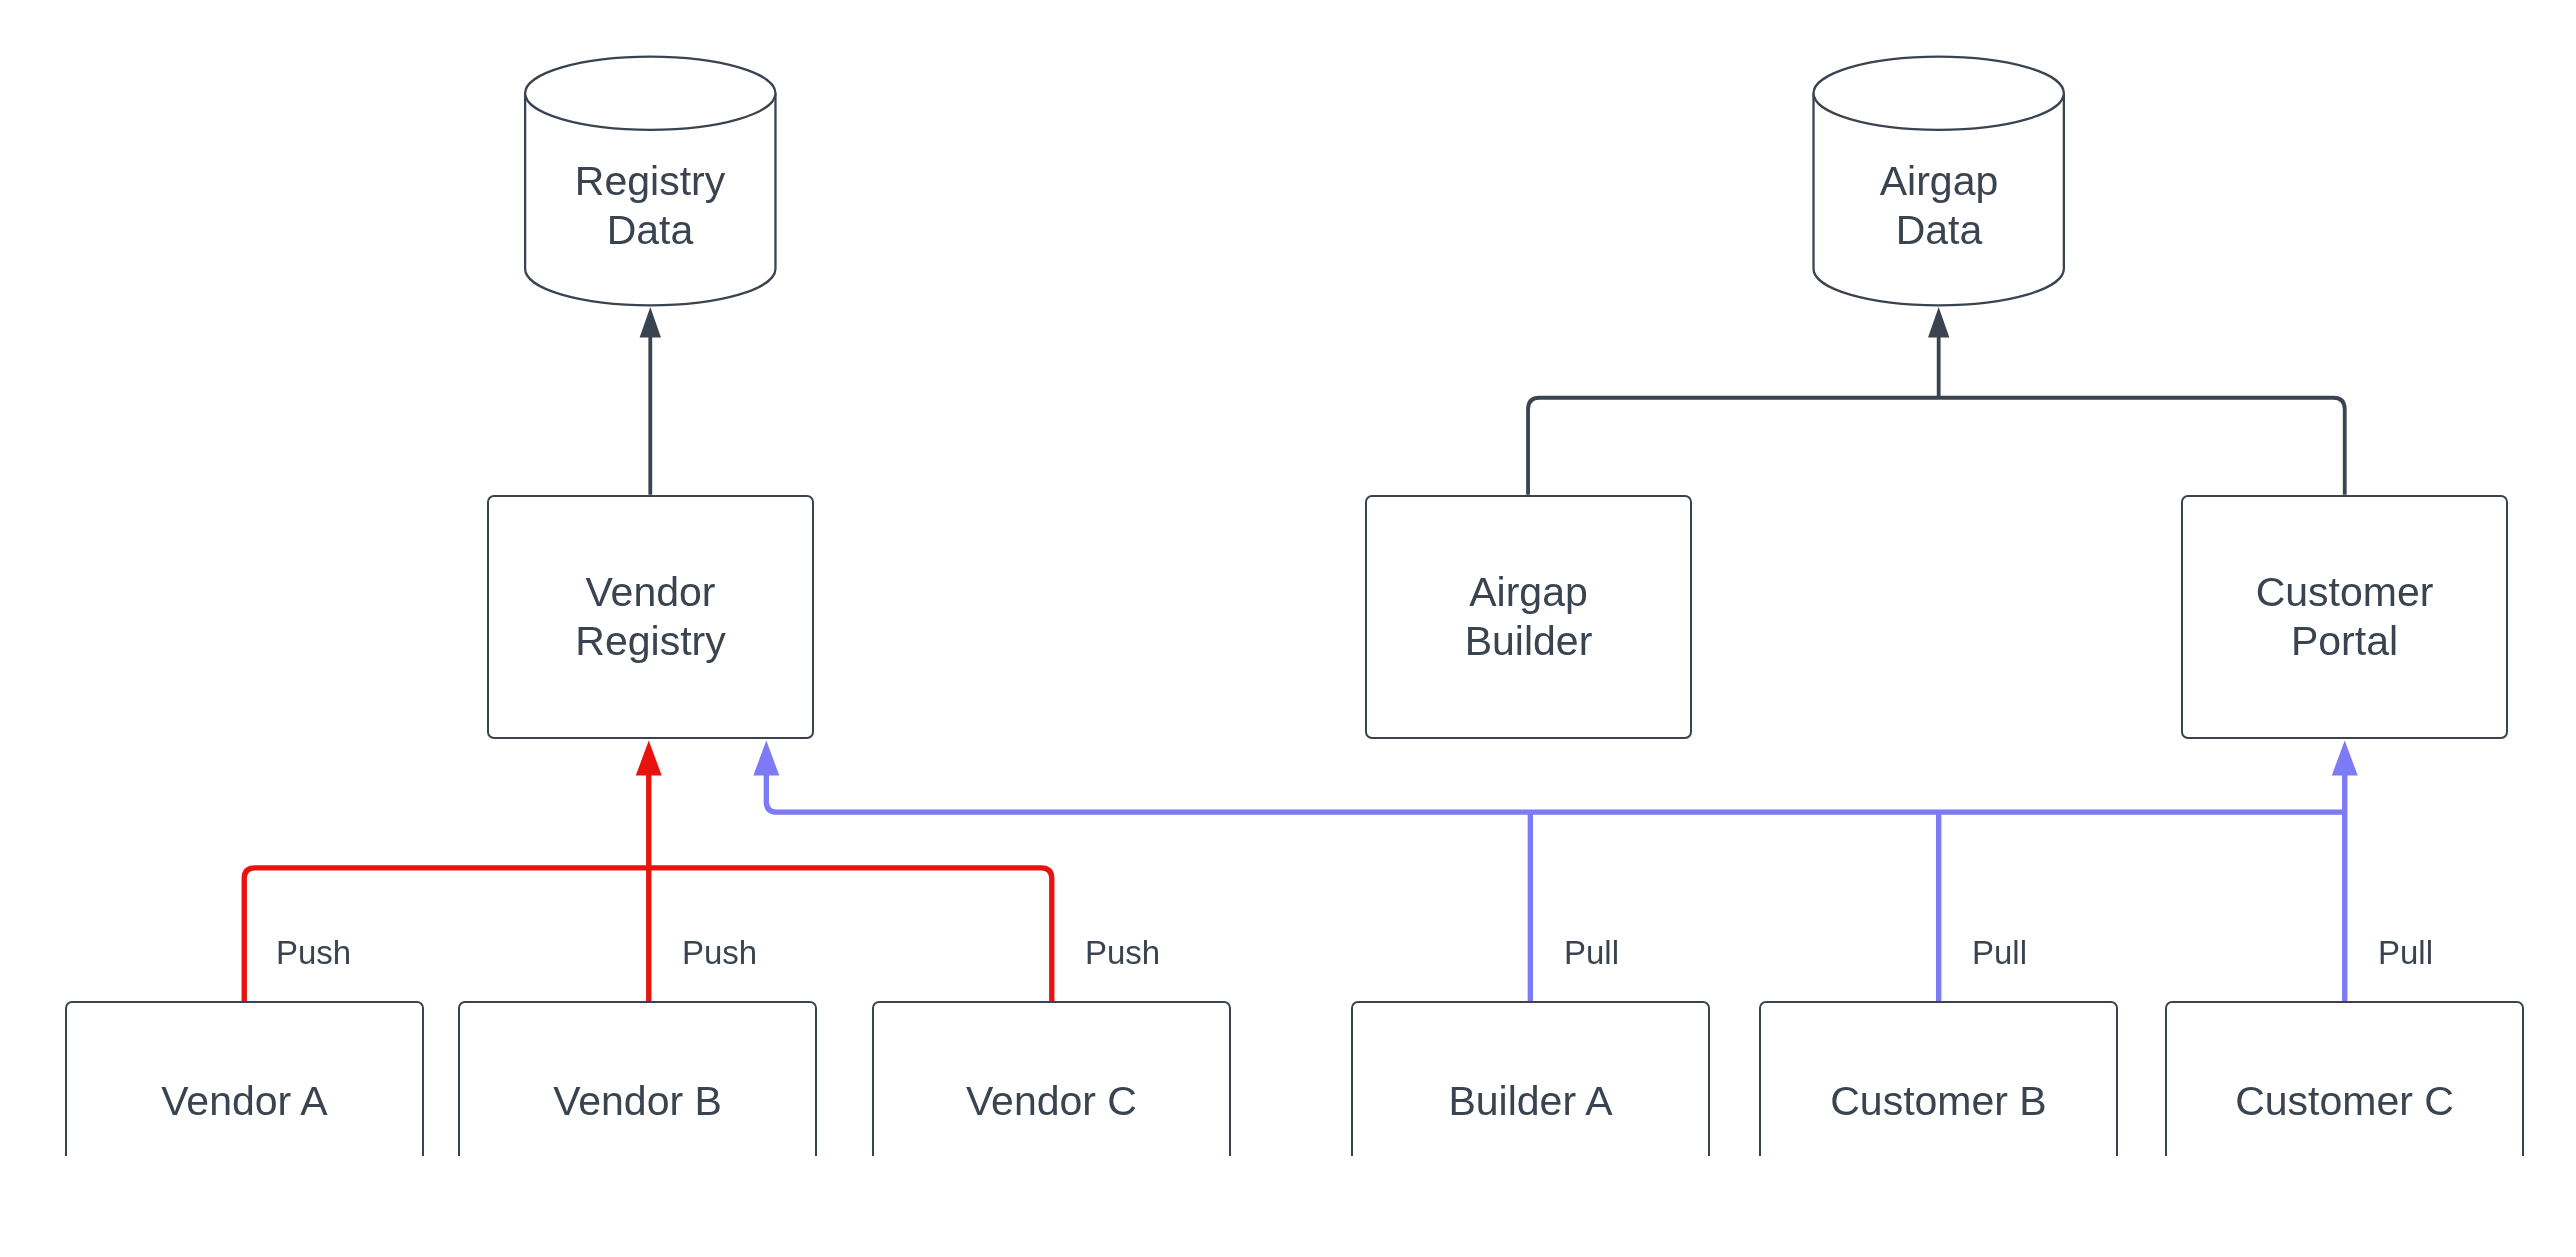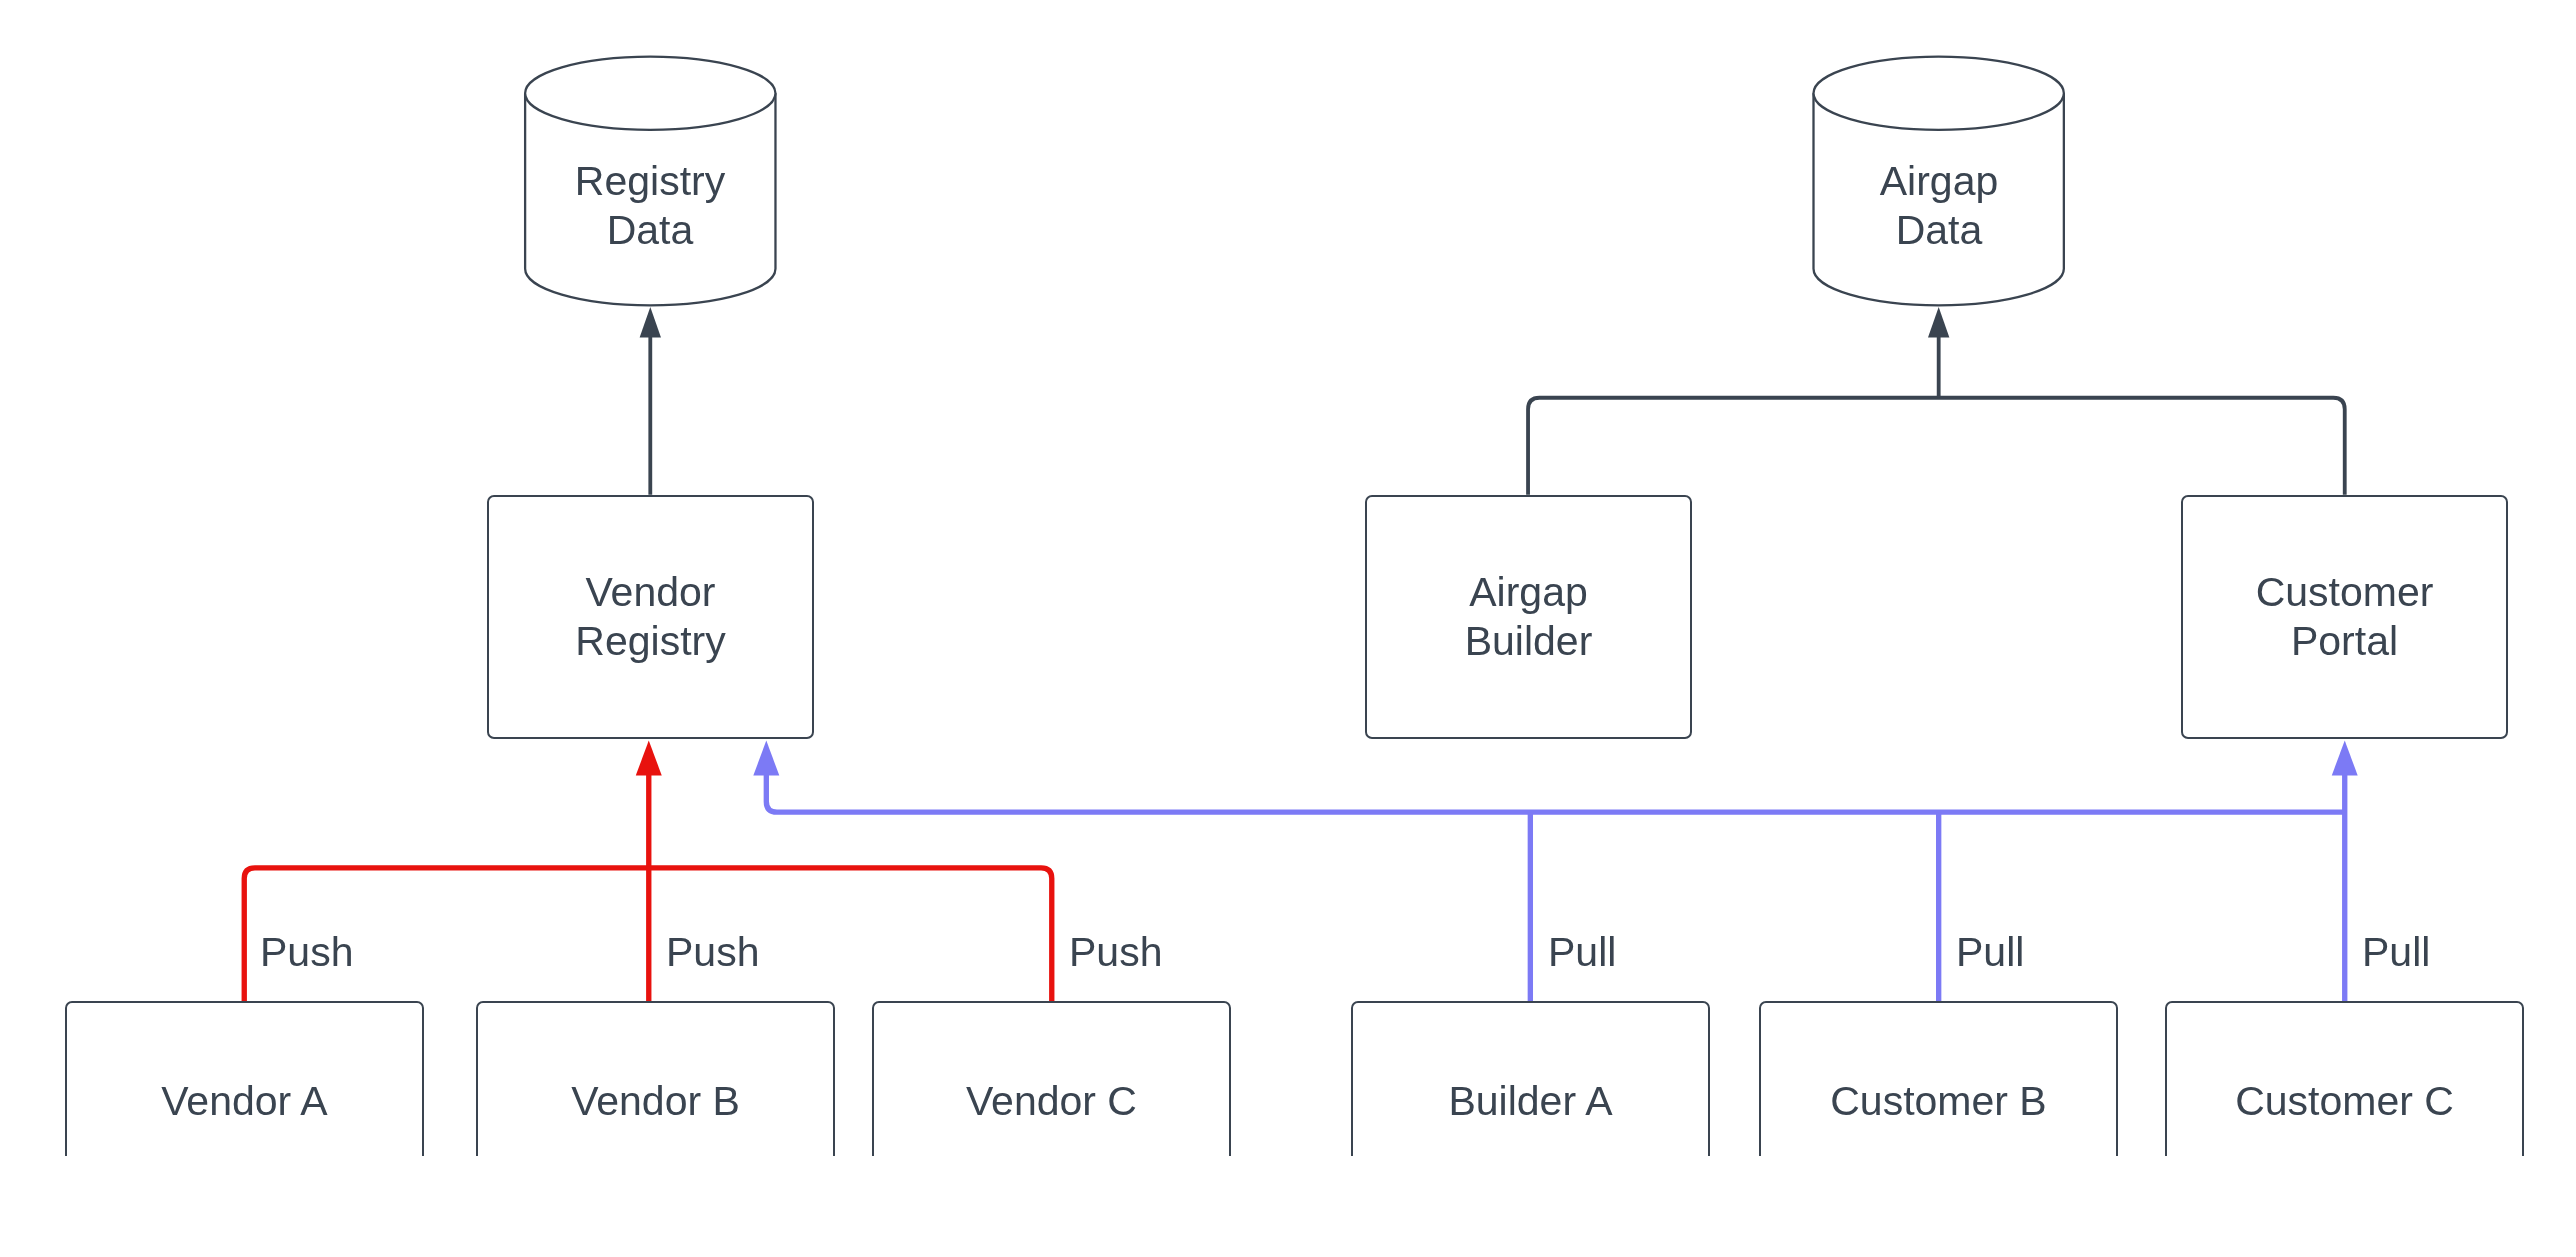--- a/index.html
+++ b/index.html
@@ -48,23 +48,24 @@
     justify-content: center;
     text-align: center;
     color: var(--color-text, #3A4450);
     font-size: 41px;
     line-height: 49px;
     white-space: pre-line;
   }
   .edge-label {
     position: absolute;
     color: var(--color-text, #3A4450);
-    font-size: 41px;
+    font-size: 33px;
     line-height: 49px;
     white-space: nowrap;
+    margin-left: 16px;
   }
 </style>
 </head>
 <body>
 
 <div class="canvas">
 
   <svg class="edges" viewBox="0 0 3375 1648">
 
     <g>
@@ -110,21 +111,21 @@
 Data</div>
 
   <div class="node box" style="left:487px; top:495px; width:327px; height:244px;">Vendor
 Registry</div>
   <div class="node box" style="left:1365px; top:495px; width:327px; height:244px;">Airgap
 Builder</div>
   <div class="node box" style="left:2181px; top:495px; width:327px; height:244px;">Customer
 Portal</div>
 
   <div class="node box" style="left:65px; top:1001px; width:359px; height:200px;">Vendor A</div>
-  <div class="node box" style="left:476px; top:1001px; width:359px; height:200px;">Vendor B</div>
+  <div class="node box" style="left:458px; top:1001px; width:359px; height:200px;">Vendor B</div>
   <div class="node box" style="left:872px; top:1001px; width:359px; height:200px;">Vendor C</div>
   <div class="node box" style="left:1351px; top:1001px; width:359px; height:200px;">Builder A</div>
   <div class="node box" style="left:2165px; top:1001px; width:359px; height:200px;">Customer C</div>
   <div class="node box" style="left:1759px; top:1001px; width:359px; height:200px;">Customer B</div>
 
   <div class="edge-label" style="left:260px; top:928px;">Push</div>
   <div class="edge-label" style="left:666px; top:928px;">Push</div>
   <div class="edge-label" style="left:1069px; top:928px;">Push</div>
   <div class="edge-label" style="left:1548px; top:928px;">Pull</div>
   <div class="edge-label" style="left:1956px; top:928px;">Pull</div>

